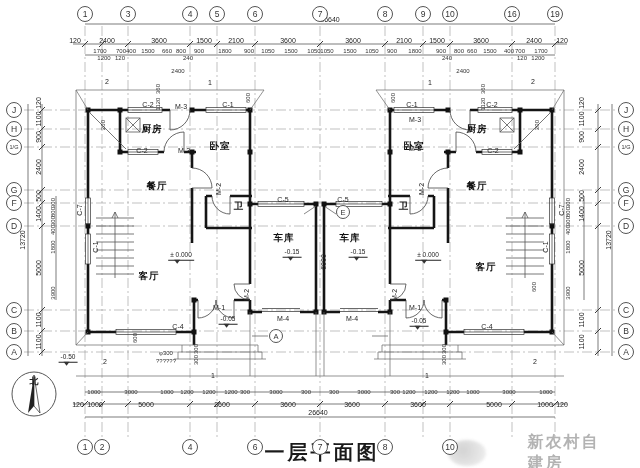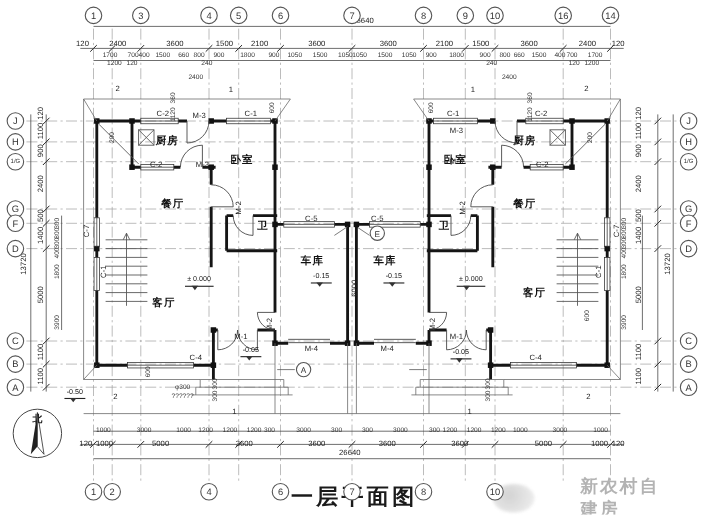--- a/index.html
+++ b/index.html
@@ -387,21 +387,21 @@
       <span class="bub" style="left: 85px; top: 14px;">1</span>
       <span class="bub" style="left: 128px; top: 14px;">3</span>
       <span class="bub" style="left: 190px; top: 14px;">4</span>
       <span class="bub" style="left: 217px; top: 14px;">5</span>
       <span class="bub" style="left: 255px; top: 14px;">6</span>
       <span class="bub" style="left: 320px; top: 14px;">7</span>
       <span class="bub" style="left: 385px; top: 14px;">8</span>
       <span class="bub" style="left: 423px; top: 14px;">9</span>
       <span class="bub" style="left: 450px; top: 14px;">10</span>
       <span class="bub" style="left: 512px; top: 14px;">16</span>
-      <span class="bub" style="left: 555px; top: 14px;">14</span>
+      <span class="bub" style="left: 555px; top: 14px;">19</span>
       <span class="bub" style="left: 85px; top: 447px;">1</span>
       <span class="bub" style="left: 102px; top: 447px;">2</span>
       <span class="bub" style="left: 190px; top: 447px;">4</span>
       <span class="bub" style="left: 255px; top: 447px;">6</span>
       <span class="bub" style="left: 320px; top: 447px;">7</span>
       <span class="bub" style="left: 385px; top: 447px;">8</span>
       <span class="bub" style="left: 450px; top: 447px;">10</span>
       <span class="bub" style="left: 14px; top: 110px;">J</span>
       <span class="bub" style="left: 14px; top: 129px;">H</span>
       <span class="bub" style="left: 14px; top: 147px; font-size: 5.5px;">1/G</span>

